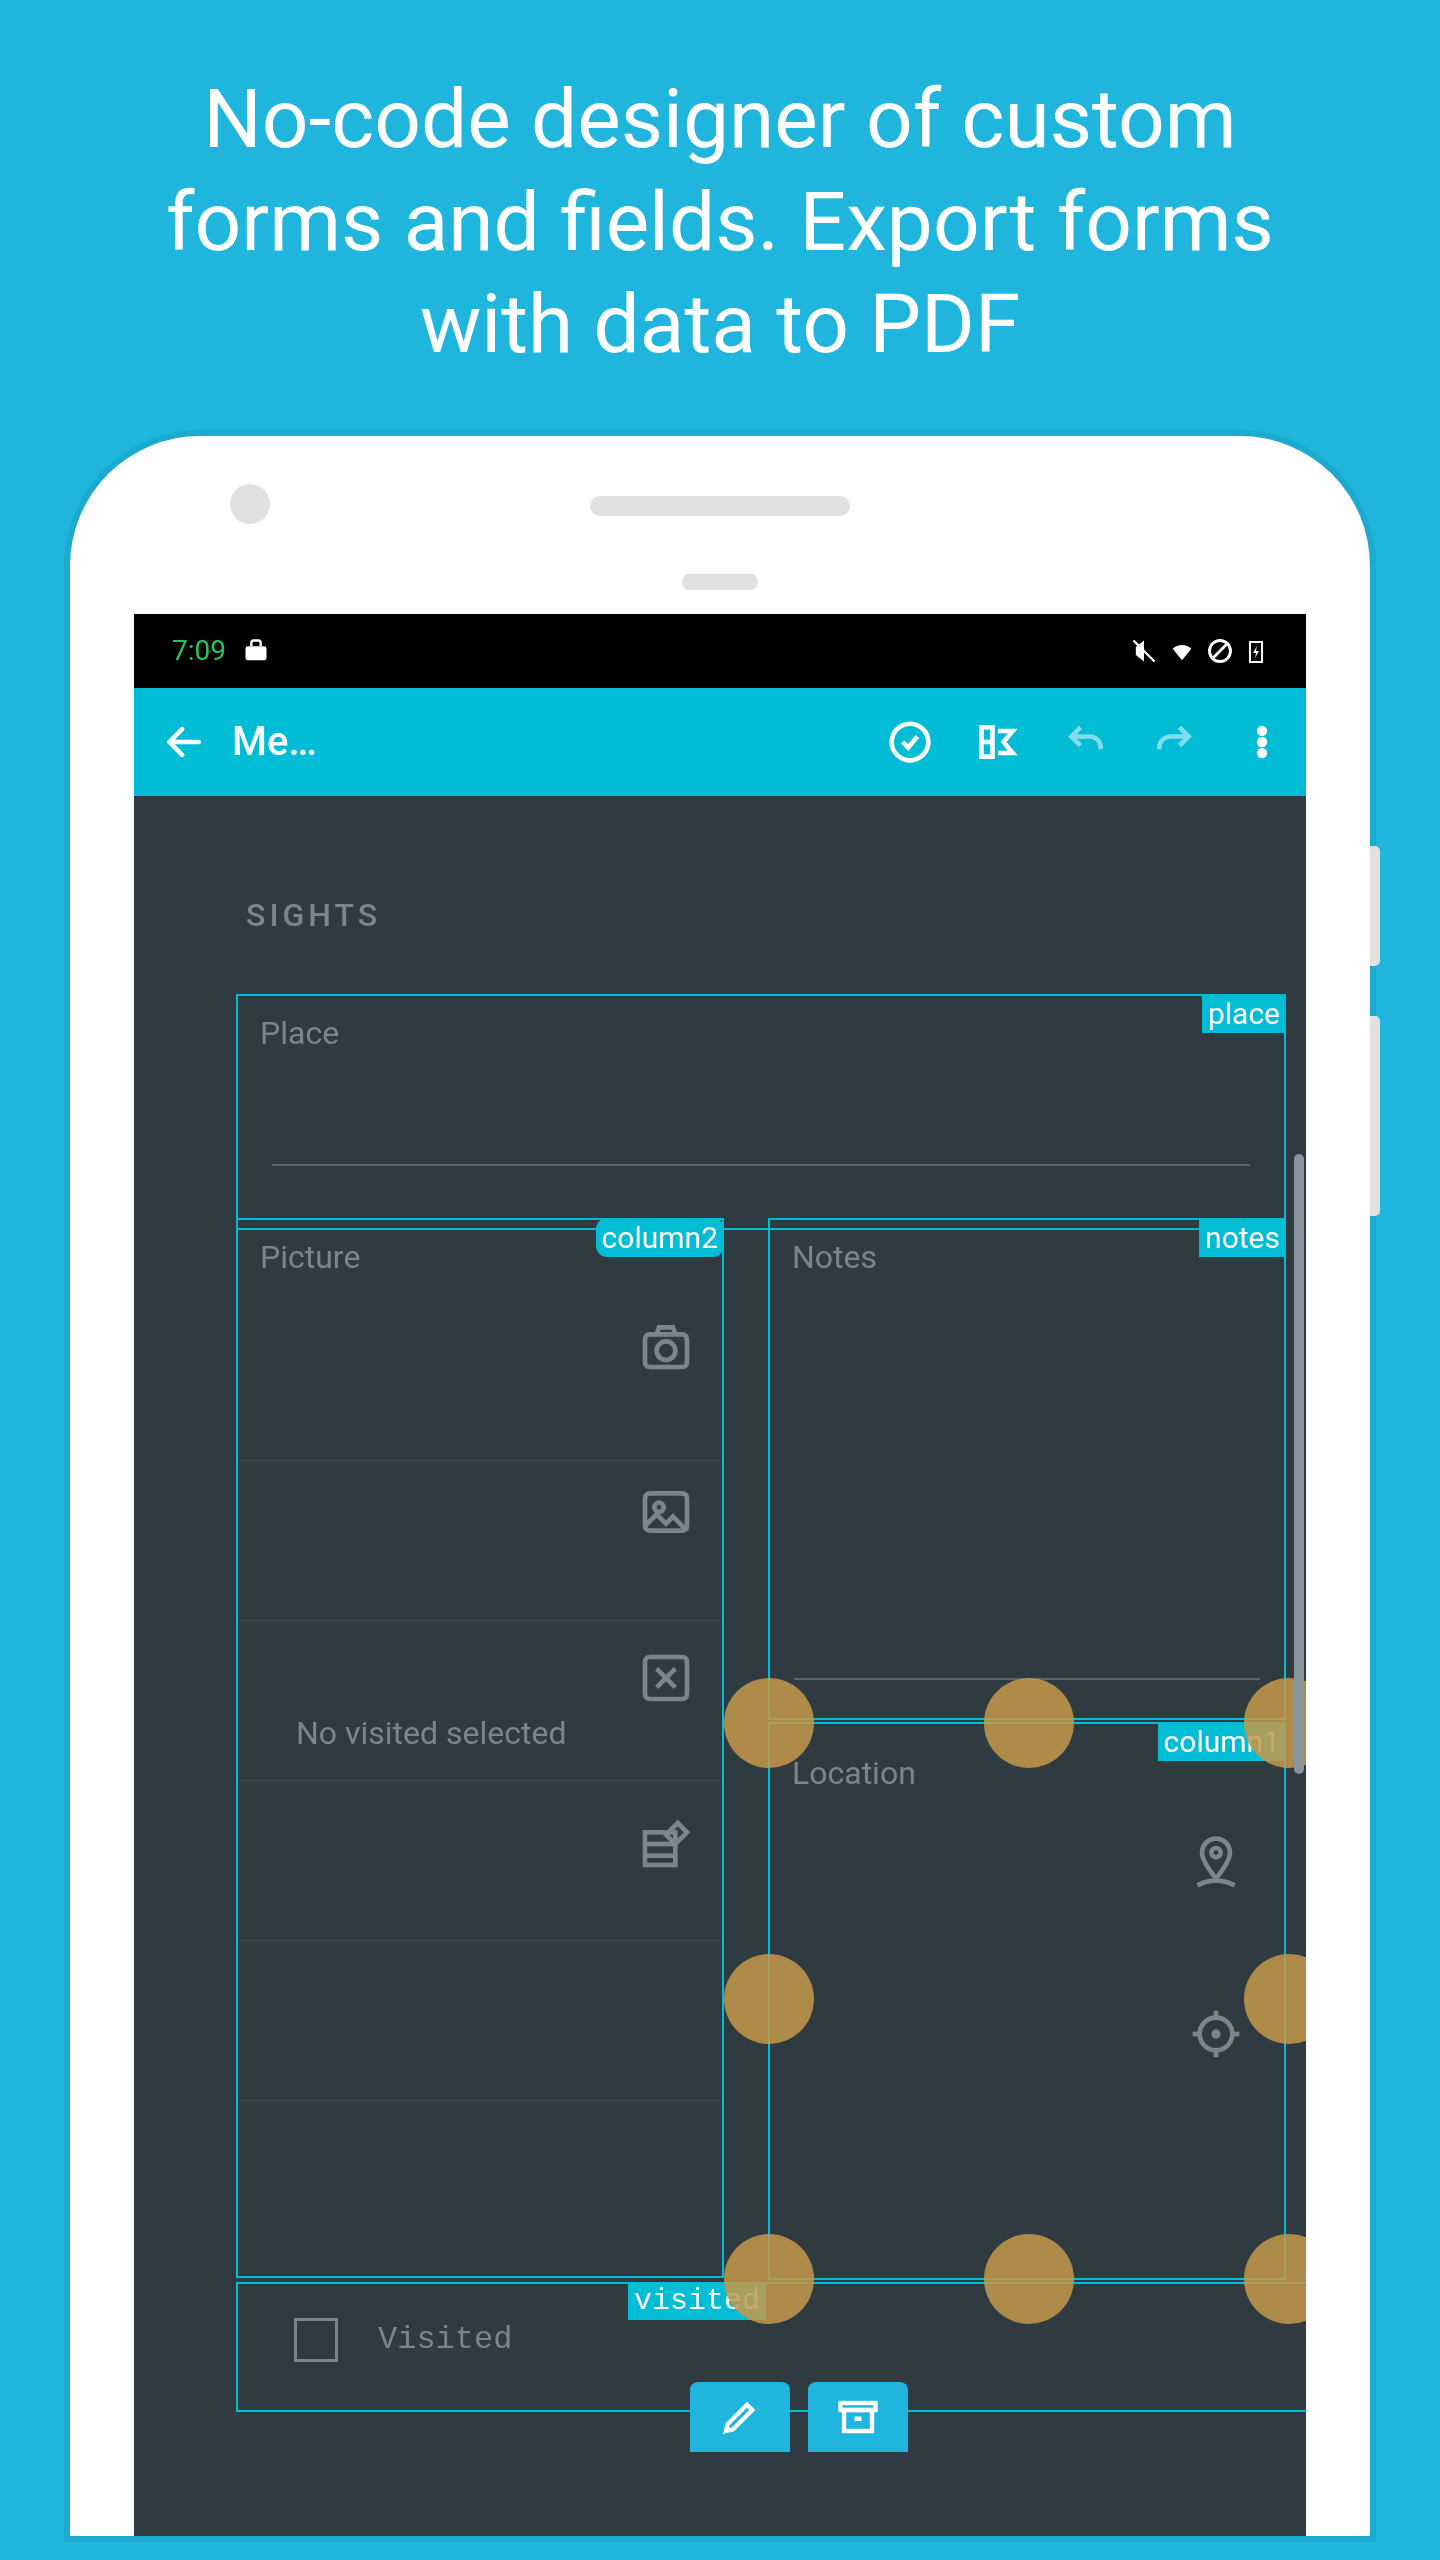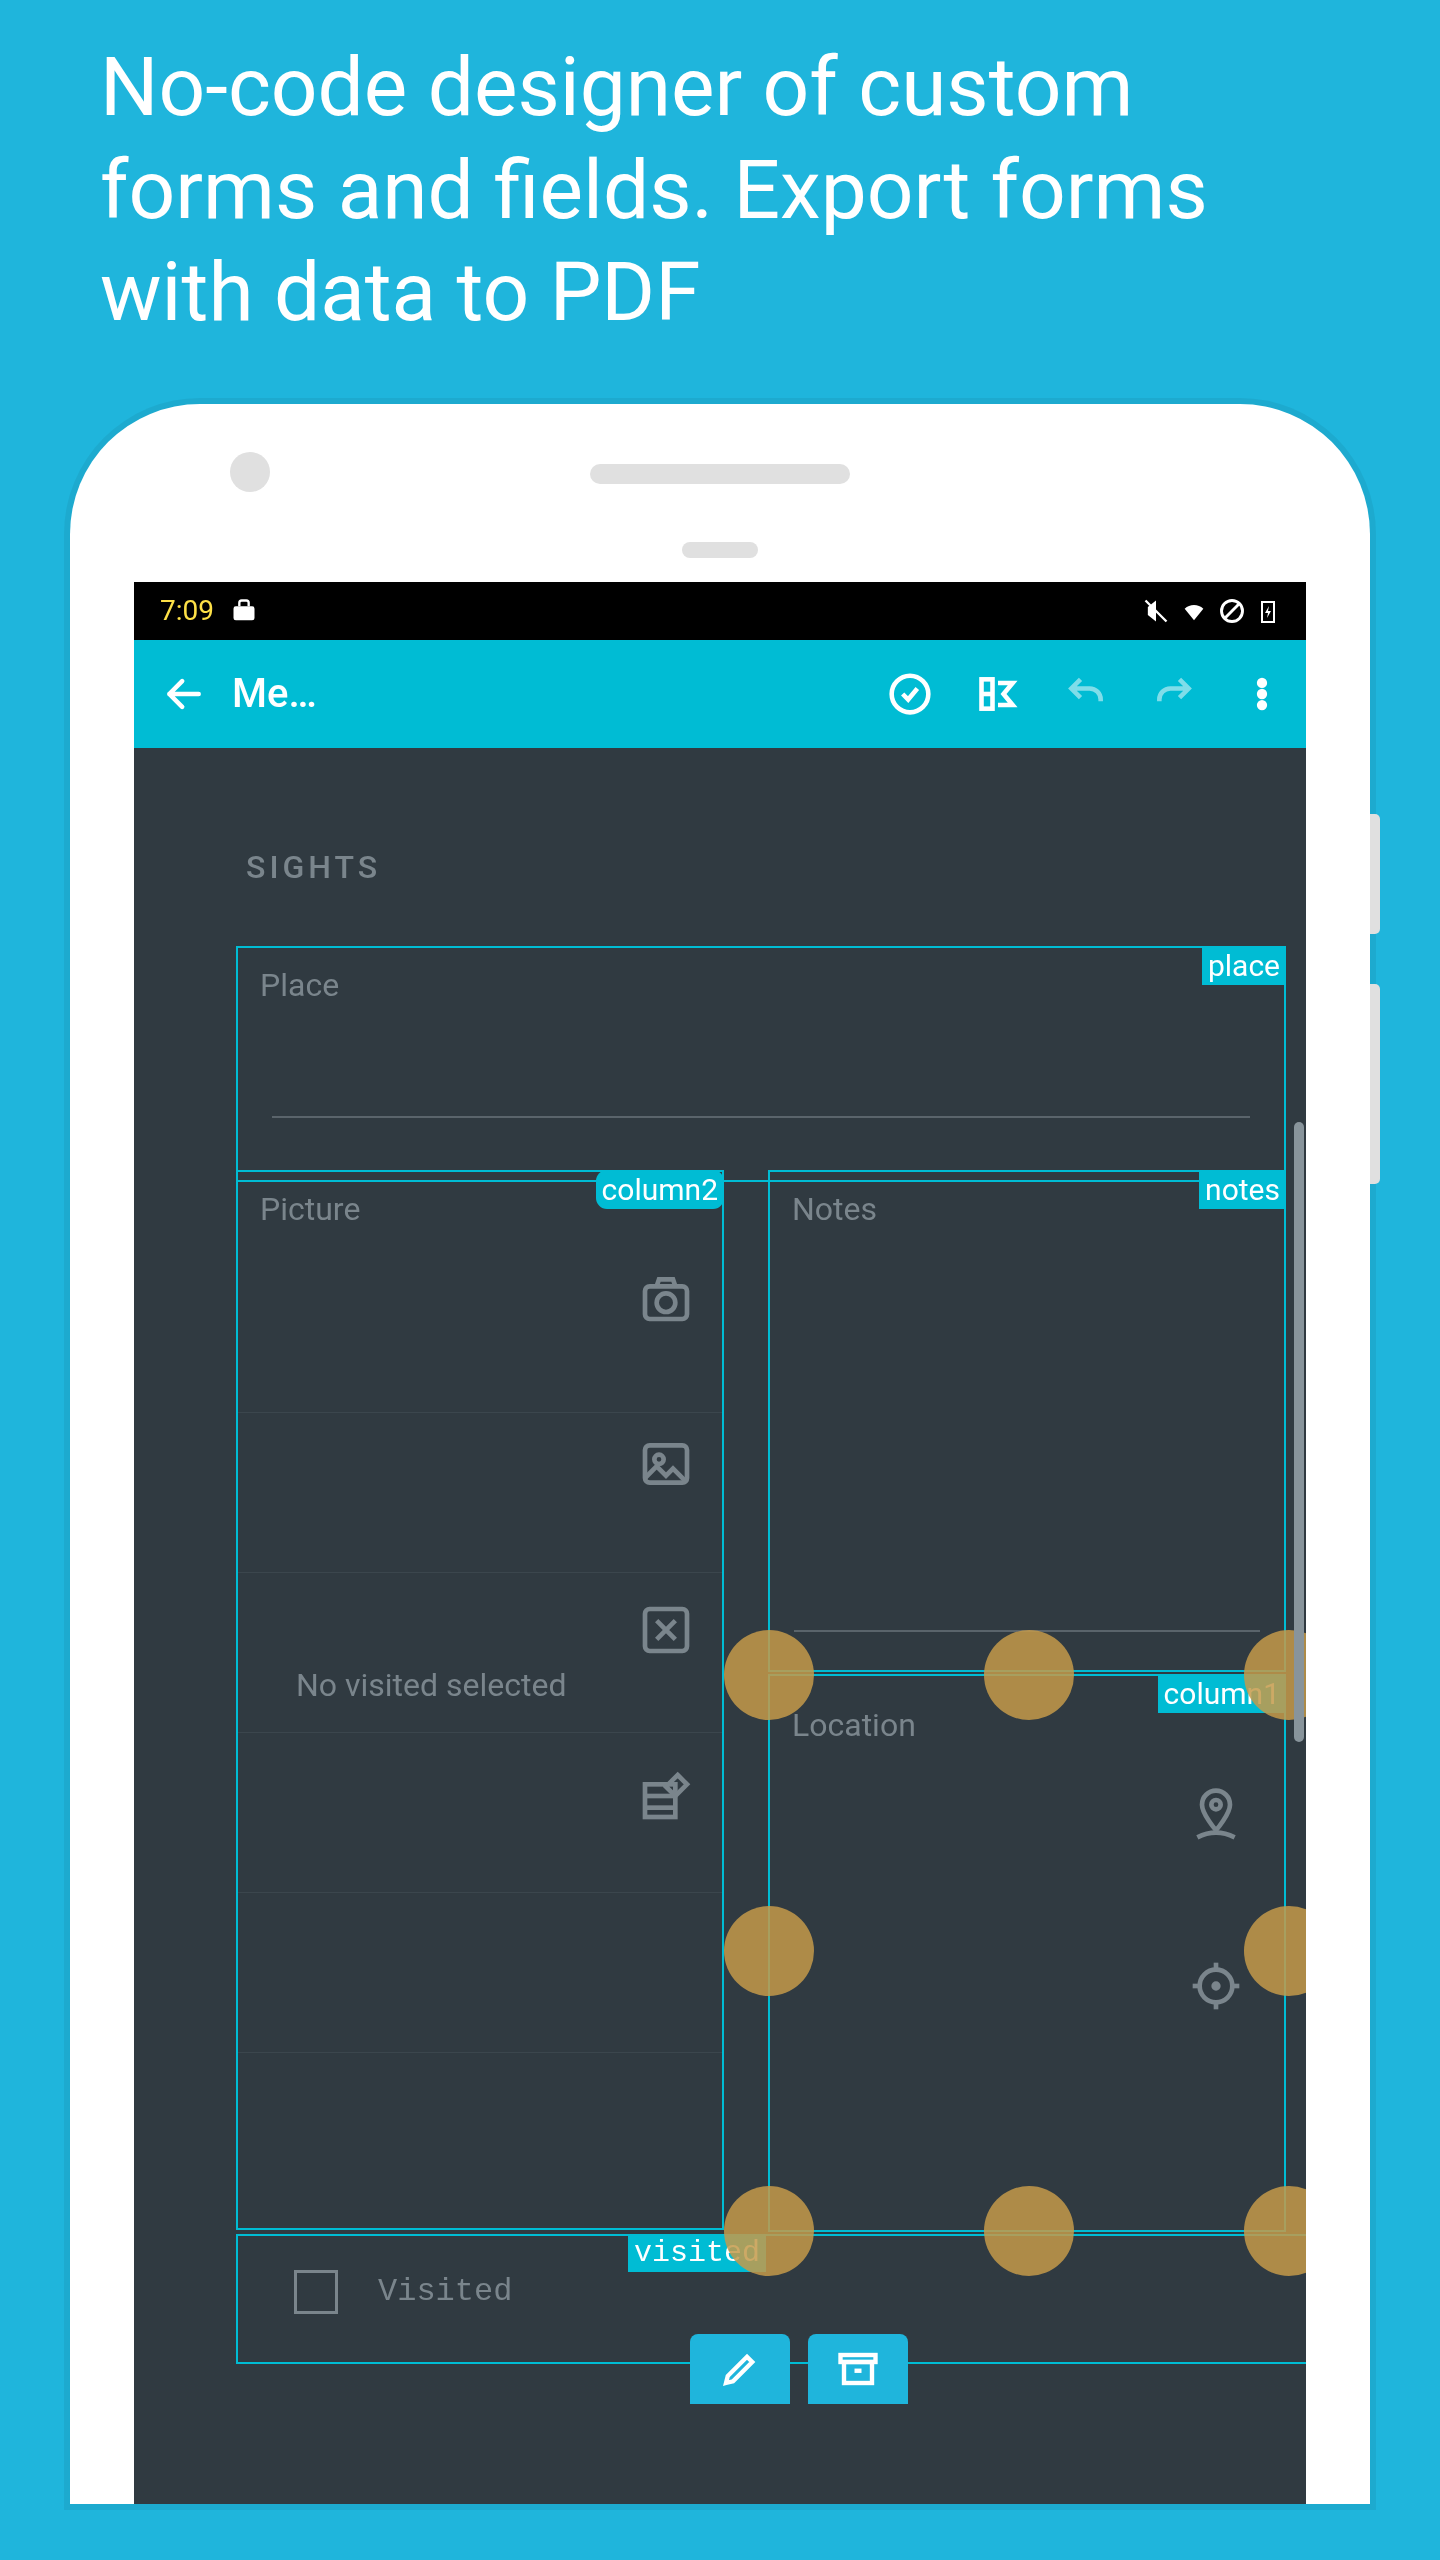--- a/index.html
+++ b/index.html
@@ -7,21 +7,22 @@
   width: 1440px;
   height: 2560px;
   background: #1fb5dc;
   font-family: -apple-system, Roboto, sans-serif;
   overflow: hidden;
 }
 .promo-text {
   color: white;
   font-size: 82px;
   font-weight: 400;
-  padding: 36px 100px 60px;
+  text-align: center;
+  padding: 68px 100px 60px;
   line-height: 1.25;
 }
 .phone-frame {
   position: relative;
   width: 1300px;
   margin: 0 auto;
   height: 2100px;
   background: white;
   border-radius: 130px 130px 0 0;
   padding: 80px 64px 0;
@@ -69,26 +70,26 @@
   position: absolute;
   top: 178px;
   left: 64px;
   right: 64px;
   bottom: 0;
   background: #303a41;
   overflow: hidden;
 }
 .status-bar {
   background: #000;
-  height: 58px;
+  height: 74px;
   display: flex;
   align-items: center;
   justify-content: space-between;
-  padding: 0 26px;
-  color: #fde047;
+  padding: 0 38px;
+  color: #22c55e;
   font-size: 28px;
 }
 .status-left { display: flex; align-items: center; gap: 16px; }
 .status-right { display: flex; align-items: center; gap: 10px; font-size: 24px; }
 .app-bar {
   background: #00bcd4;
   height: 108px;
   display: flex;
   align-items: center;
   padding: 0 20px;

